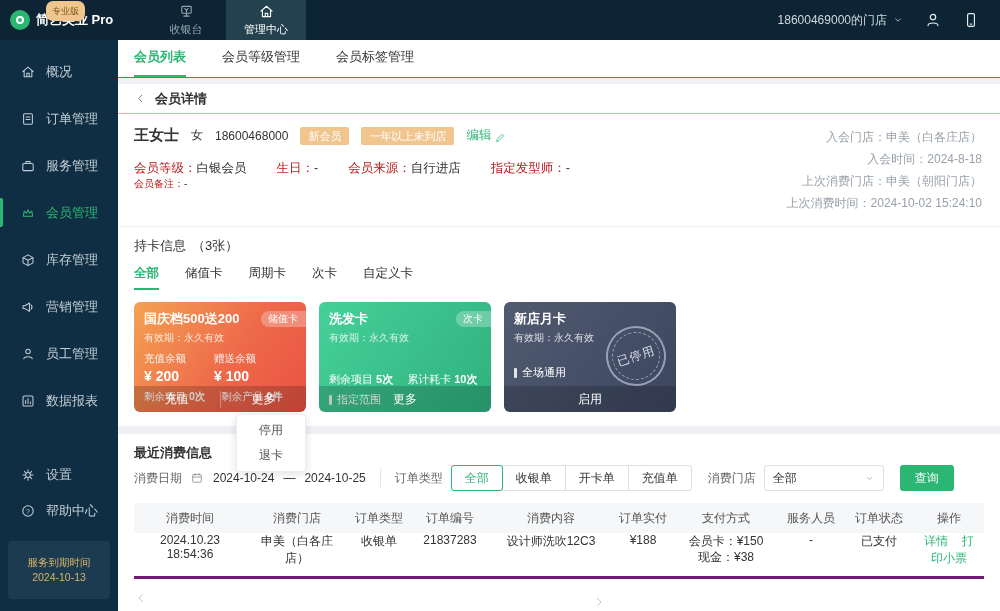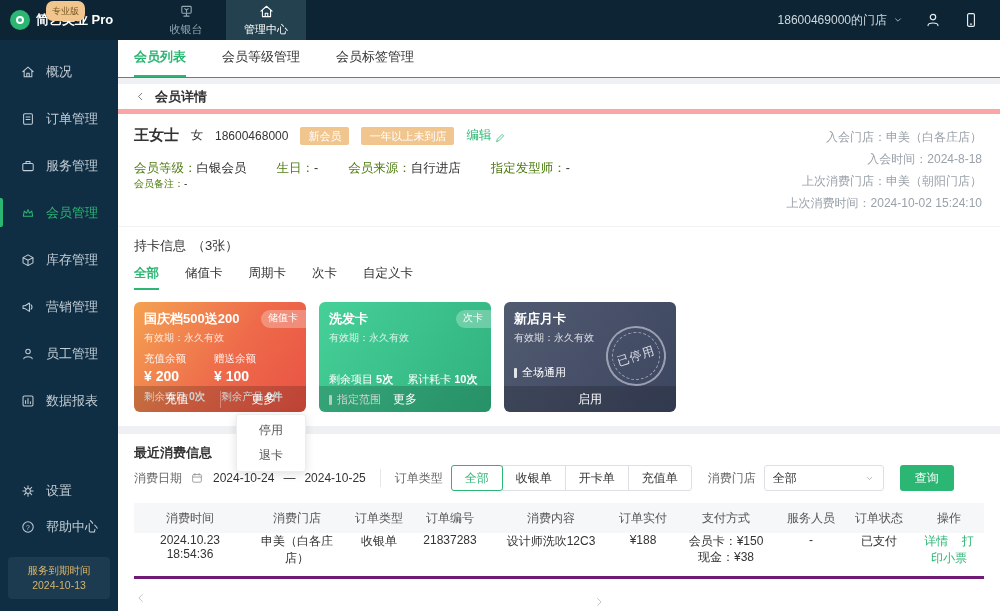--- a/index.html
+++ b/index.html
@@ -23,62 +23,62 @@
   .tb-icon{color:#e6edf1;cursor:pointer;display:flex;align-items:center}
 
   
   .body-row{flex:1;display:flex;min-height:0}
   .sidebar{width:118px;background:#0f2d43;display:flex;flex-direction:column;padding-top:8px;flex-shrink:0}
   .side-item{height:47px;display:flex;align-items:center;gap:10px;padding-left:20px;color:#c2cdd5;font-size:13px;position:relative;cursor:pointer}
   .side-item.small{height:36px}
   .side-item.active{color:#2bb673}
   .side-item.active::before{content:'';position:absolute;left:0;top:9px;bottom:9px;width:3px;background:#2bb673;border-radius:0 2px 2px 0}
   .side-footer{margin-top:auto;padding-bottom:10px}
-  .expiry-box{margin:12px 8px 2px;background:#1c3b50;border-radius:4px;padding:6px 2px;text-align:center;color:#d6b36a;font-size:10.5px;line-height:15px}
+  .expiry-box{margin:12px 8px 2px;background:#1c3b50;border-radius:4px;padding:14px 2px;text-align:center;color:#d6b36a;font-size:10.5px;line-height:15px}
 
   .main{flex:1;display:flex;flex-direction:column;min-width:0;overflow:hidden}
   .gap6{height:6px;flex-shrink:0}
   .gap8{height:8px;flex-shrink:0}
 
   
   .tabs-bar{height:38px;display:flex;align-items:flex-end;padding-left:16px;gap:36px;background:#fff;border-bottom:1px solid #ef4444;flex-shrink:0}
   .ptab{padding-bottom:9px;font-size:13px;color:#333;cursor:pointer;border-bottom:2px solid transparent}
   .ptab.active{color:#2bb673;font-weight:bold;border-bottom-color:#2bb673}
 
   
   .panel-b{background:#fff;position:relative;z-index:2;flex-shrink:0}
-  .breadcrumb{height:30px;display:flex;align-items:center;gap:8px;padding-left:16px;border-bottom:5px solid #fca5a5;font-size:13px}
+  .breadcrumb{height:30px;display:flex;align-items:center;gap:8px;padding-left:16px;border-bottom:1px solid #fca5a5;font-size:13px}
   .breadcrumb .bc-title{font-weight:bold}
   .bc-back{color:#666;display:flex;align-items:center;cursor:pointer}
 
   .member-section{display:flex;justify-content:space-between;padding:12px 18px 12px 16px;border-bottom:1px solid #f2f2f2}
   .m-row1{display:flex;align-items:center;gap:12px}
   .m-name{font-size:15px;font-weight:bold}
   .tag-orange{background:#f0c58e;color:#fff;font-size:11px;line-height:18px;padding:0 8px;border-radius:2px}
   .edit-link{color:#2bb673;display:flex;align-items:flex-end;gap:3px;cursor:pointer;font-size:12.5px}
   .m-row2{display:flex;gap:30px;margin-top:15px;font-size:12.5px}
   .m-row3{font-size:10px}
-  .f-label{color:#4d7c0f}
+  .f-label{color:#b91c1c}
   .f-value{color:#333}
   .member-right{text-align:right;color:#9aa1a9;font-size:12px;line-height:22px;white-space:nowrap}
 
   .cards-section{padding:10px 16px 14px}
   .cs-title-row{display:flex;align-items:center;gap:6px;font-size:13px}
   .cs-title{font-weight:normal}
   .cs-tabs{display:flex;gap:26px;margin-top:10px;font-size:12.5px}
   .cs-tab{padding-bottom:6px;color:#333;cursor:pointer;border-bottom:2px solid transparent}
   .cs-tab.active{color:#2bb673;font-weight:bold;border-bottom-color:#2bb673}
   .cards-row{display:flex;gap:13px;margin-top:12px;position:relative}
 
   .mcard{width:172px;height:110px;border-radius:6px;color:#fff;position:relative;overflow:hidden;flex-shrink:0}
   .mcard.c1{background:linear-gradient(125deg,#f4a252 0%,#ee6a4a 55%,#e95243 100%)}
   .mcard.c2{background:linear-gradient(125deg,#46d098 0%,#30b17e 100%)}
   .mcard.c3{background:linear-gradient(125deg,#505a70 0%,#3d4660 100%)}
   .mcard .inner{padding:8px 10px 0}
-  .mcard-head{display:flex;justify-content:space-between;}
+  .mcard-head{display:flex;justify-content:space-between;align-items:center}
   .mcard-name{font-size:13px;font-weight:bold}
   .badge-pill{font-size:10px;background:rgba(255,255,255,.28);padding:1px 8px 1px 7px;border-radius:9px 0 0 9px;margin-right:-10px}
   .mcard-valid{font-size:10px;opacity:.8;margin-top:3px}
   .bal-row{display:flex;gap:28px;margin-top:7px}
   .bal-label{font-size:10.5px;opacity:.9}
   .bal-value{font-size:14px;font-weight:bold;margin-top:2px}
   .stat-row{display:flex;gap:16px;margin-top:6px;font-size:10.5px}
   .stat-row b{font-weight:bold}
   .stat-row2{display:flex;gap:14px;margin-top:27px;font-size:11px}
   .scope{margin-top:5px;font-size:11px;display:flex;align-items:center;gap:5px}

